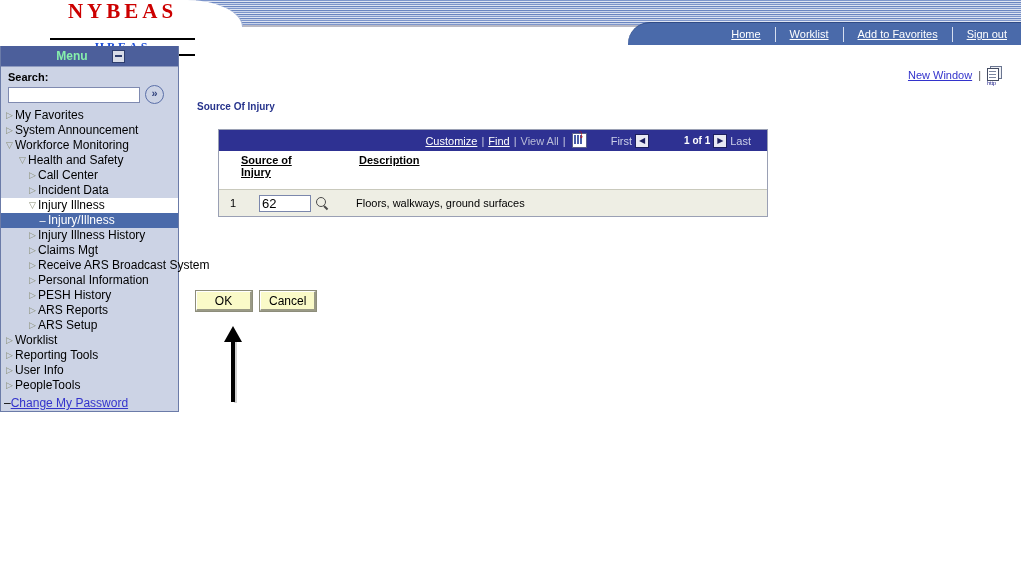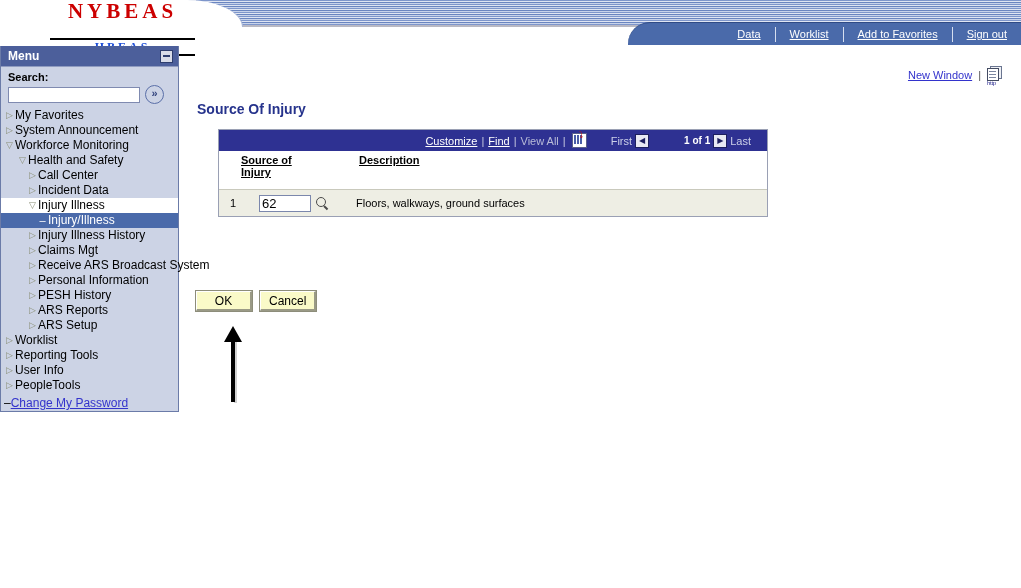--- a/index.html
+++ b/index.html
@@ -109,26 +109,26 @@
     position: absolute;
     left: 0px; top: 46px;
     width: 177px;
     background: #ccd3e5;
     border: 1px solid #6b7ba8;
     border-top: none;
   }
   .menu-header {
     height: 20px;
     background: #4c5f9b;
-    color: #ffffff;
+    color: #86efac;
     font-weight: bold;
     font-size: 12px;
     display: flex;
     align-items: center;
-    justify-content: space-between;
+    justify-content: center;
     padding: 0 5px 0 7px;
     border-bottom: 1px solid #8f9bc0;
     gap: 24px;
   }
   .collapse-icon {
     width: 11px; height: 11px;
     background: #d8dce8;
     border: 1px solid #2d3d6e;
     position: relative;
   }
@@ -267,21 +267,21 @@
     left: 0; bottom: -3px;
     font-size: 6px;
     color: #2b2b8f;
     font-family: "Liberation Sans", sans-serif;
     letter-spacing: -0.3px;
   }
 
   .page-title {
     position: absolute;
     left: 197px; top: 101px;
-    font-size: 14px;
+    font-size: 10px;
     font-weight: bold;
     color: #26338c;
   }
 
   .grid {
     position: absolute;
     left: 218px; top: 129px;
     width: 550px;
     border: 1px solid #9aa0b4;
     background: #ffffff;
@@ -488,21 +488,21 @@
   <div class="banner">
     <div class="banner-stripe"></div>
     <div class="banner-curve-mask"></div>
     <div class="logo">
       <span class="logo-main">NYBEAS</span>
       <span class="logo-sub">HBEAS</span>
     </div>
   </div>
 
   <div class="navbar">
-    <a href="#">Data</a>
+    <a href="#">Home</a>
     <span class="nav-sep"></span>
     <a href="#">Worklist</a>
     <span class="nav-sep"></span>
     <a href="#">Add to Favorites</a>
     <span class="nav-sep"></span>
     <a href="#">Sign out</a>
   </div>
 
   <div class="sidebar">
     <div class="menu-header">

